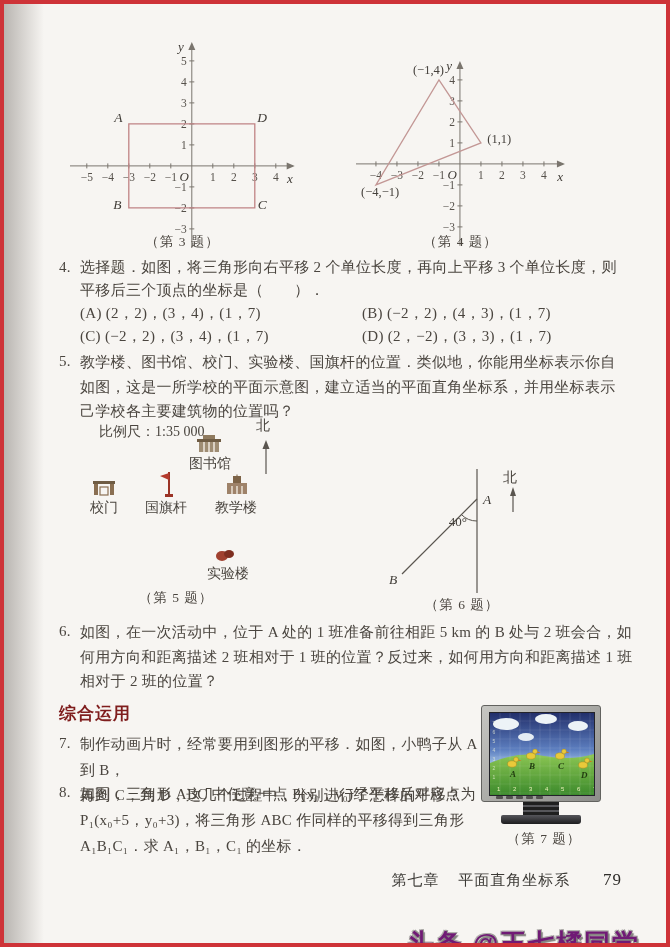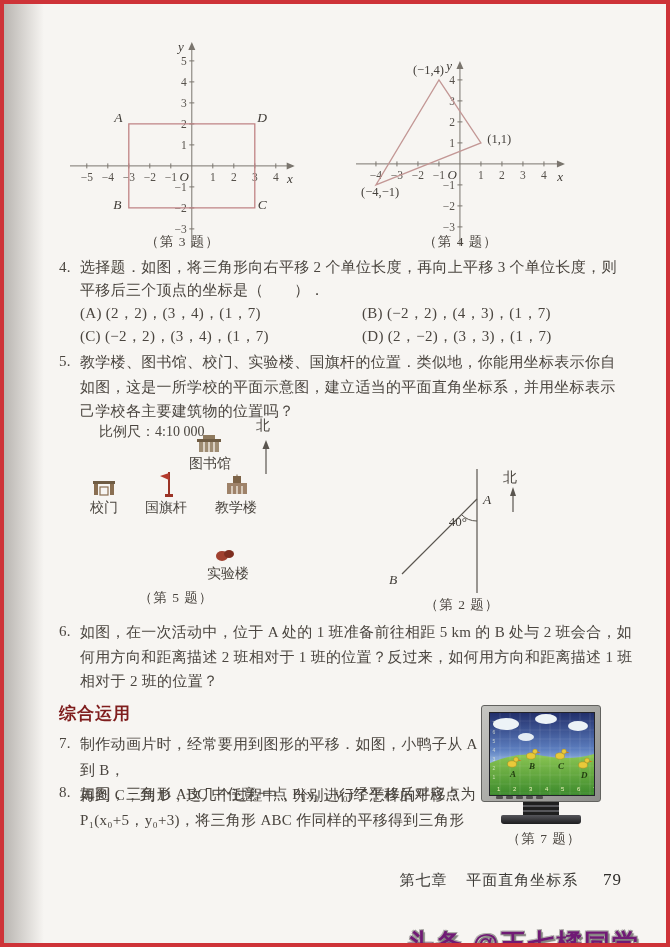--- a/index.html
+++ b/index.html
@@ -34,21 +34,21 @@
   
   .monitor{position:absolute;left:477px;top:701px;width:120px;}
   .bezel{position:relative;width:120px;height:97px;box-sizing:border-box;
     background:linear-gradient(135deg,#c6c6c2,#8d8d8a);border:1px solid #62625f;border-radius:3px;}
   .screen{position:absolute;left:7px;top:6px;width:104px;height:82px;border:1px solid #23232a;background:#2a3a7c;}
   .btnrow{position:absolute;left:14px;bottom:2px;display:flex;gap:3px;}
   .btnrow span{display:block;width:7px;height:3px;background:#52524f;border-radius:1px;}
   .stand{width:36px;height:13px;margin:0 auto;background:repeating-linear-gradient(#1f1f1f 0 3px,#56565a 3px 5px);}
   .standbase{width:80px;height:9px;margin:0 auto;background:linear-gradient(#55555a,#1d1d1f);border-radius:2px 2px 3px 3px;}
   .footer{position:absolute;right:44px;top:866px;font-size:15px;color:#3c3a36;letter-spacing:1px;}
-  .footer .pageno{font-size:17px;margin-left:20px;color:#2e2c29;}
+  .footer .pageno{font-size:17px;margin-left:28px;color:#2e2c29;}
   .watermark{
     position:absolute;right:26px;top:902px;
     font:bold 26px "Liberation Sans",sans-serif;color:#701a75;letter-spacing:2px;
     text-shadow:2px 2px 1px #83817e,-1px -1px 0 #b5b3b0,1px -1px 0 #9a9895,-1px 1px 0 #9a9895;
     margin-top:20px;
   }
 </style>
 </head>
 <body>
 
@@ -166,21 +166,21 @@
 
   <div class="q q5" style="top:346px">
     <div class="qnum">5.</div>
     <div class="qbody">
       <div class="qline">教学楼、图书馆、校门、实验楼、国旗杆的位置．类似地，你能用坐标表示你自</div>
       <div class="qline">如图，这是一所学校的平面示意图，建立适当的平面直角坐标系，并用坐标表示</div>
       <div class="qline">己学校各主要建筑物的位置吗？</div>
     </div>
   </div>
 
-  <div class="maplabel" style="left:95px;top:419px">比例尺：4:10 000</div>
+  <div class="maplabel" style="left:95px;top:419px">比例尺：1:35 000</div>
   <div class="maplabel" style="left:252px;top:413px">北</div>
   <svg class="figure" style="left:255px;top:434px" width="14" height="38">
     <line x1="7" y1="36" x2="7" y2="8" stroke="#5a554f" stroke-width="1.2"></line>
     <polygon points="7,2 3.5,11 10.5,11" fill="#5a554f"></polygon>
   </svg>
 
   <svg class="siteicon" style="left:192px;top:430px" width="26" height="20">
     <rect x="3" y="8" width="20" height="10" fill="#8f7a5e" opacity="0.85"></rect>
     <rect x="1" y="5" width="24" height="3" fill="#6f5c44"></rect>
     <line x1="8" y1="8" x2="8" y2="18" stroke="#efe9df" stroke-width="1.5"></line>
@@ -227,21 +227,21 @@
     <line x1="98" y1="3" x2="98" y2="127" stroke="#5a554f" stroke-width="1.2"></line>
     <line x1="98" y1="33" x2="23" y2="108" stroke="#5a554f" stroke-width="1.2"></line>
     <path d="M 98 55 A 22 22 0 0 1 82.4 48.6" fill="none" stroke="#5a554f" stroke-width="1"></path>
     <text x="104" y="38" class="ptlabel">A</text>
     <text x="10" y="118" class="ptlabel">B</text>
     <text x="88" y="60" text-anchor="end" class="coord" style="font-size:13px">40°</text>
     <text x="124" y="16" style="font-size:14px;fill:#4a453f">北</text>
     <line x1="134" y1="46" x2="134" y2="26" stroke="#5a554f" stroke-width="1.2"></line>
     <polygon points="134,21 131,30 137,30" fill="#5a554f"></polygon>
   </svg>
-  <div class="caption fig6cap" style="left:398px;top:592px;width:120px">（第 2 题）</div>
+  <div class="caption fig6cap" style="left:398px;top:592px;width:120px">（第 6 题）</div>
 
   <div class="q q6" style="top:616px">
     <div class="qnum">6.</div>
     <div class="qbody">
       <div class="qline">如图，在一次活动中，位于 A 处的 1 班准备前往相距 5 km 的 B 处与 2 班会合，如</div>
       <div class="qline">何用方向和距离描述 2 班相对于 1 班的位置？反过来，如何用方向和距离描述 1 班</div>
       <div class="qline">相对于 2 班的位置？</div>
     </div>
   </div>
 
@@ -342,20 +342,21 @@
     <div class="stand"></div>
     <div class="standbase"></div>
   </div>
   <div class="caption" style="left:480px;top:826px;width:120px">（第 7 题）</div>
 
   <div class="q q8" style="top:777px;width:430px">
     <div class="qnum">8.</div>
     <div class="qbody">
       <div class="qline">如图，三角形 ABC 中任意一点 P(x₀，y₀)经平移后对应点为</div>
       <div class="qline">P₁(x₀+5，y₀+3)，将三角形 ABC 作同样的平移得到三角形</div>
+      <div class="qline">A₁B₁C₁．求 A₁，B₁，C₁ 的坐标．</div>
     </div>
   </div>
 
   <div class="footer">
     <span>第七章</span>
     <span style="margin-left:14px">平面直角坐标系</span>
     <span class="pageno">79</span>
   </div>
 
   <div class="watermark">头条 @王七橘同学</div>

